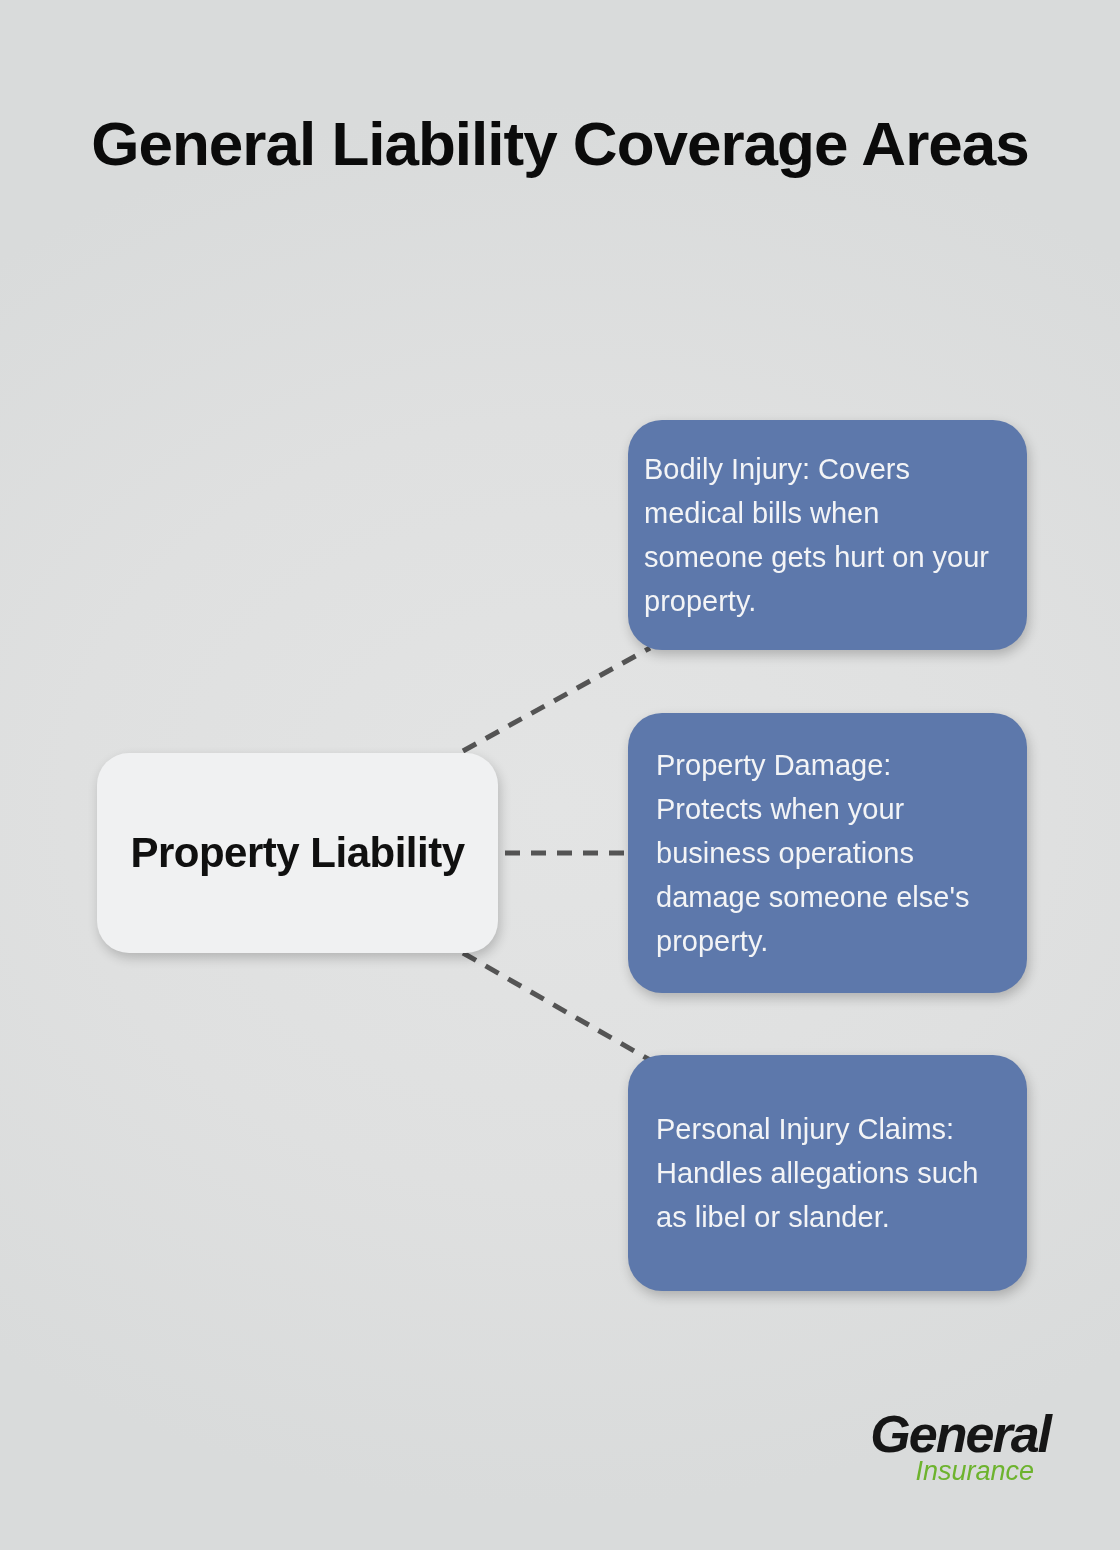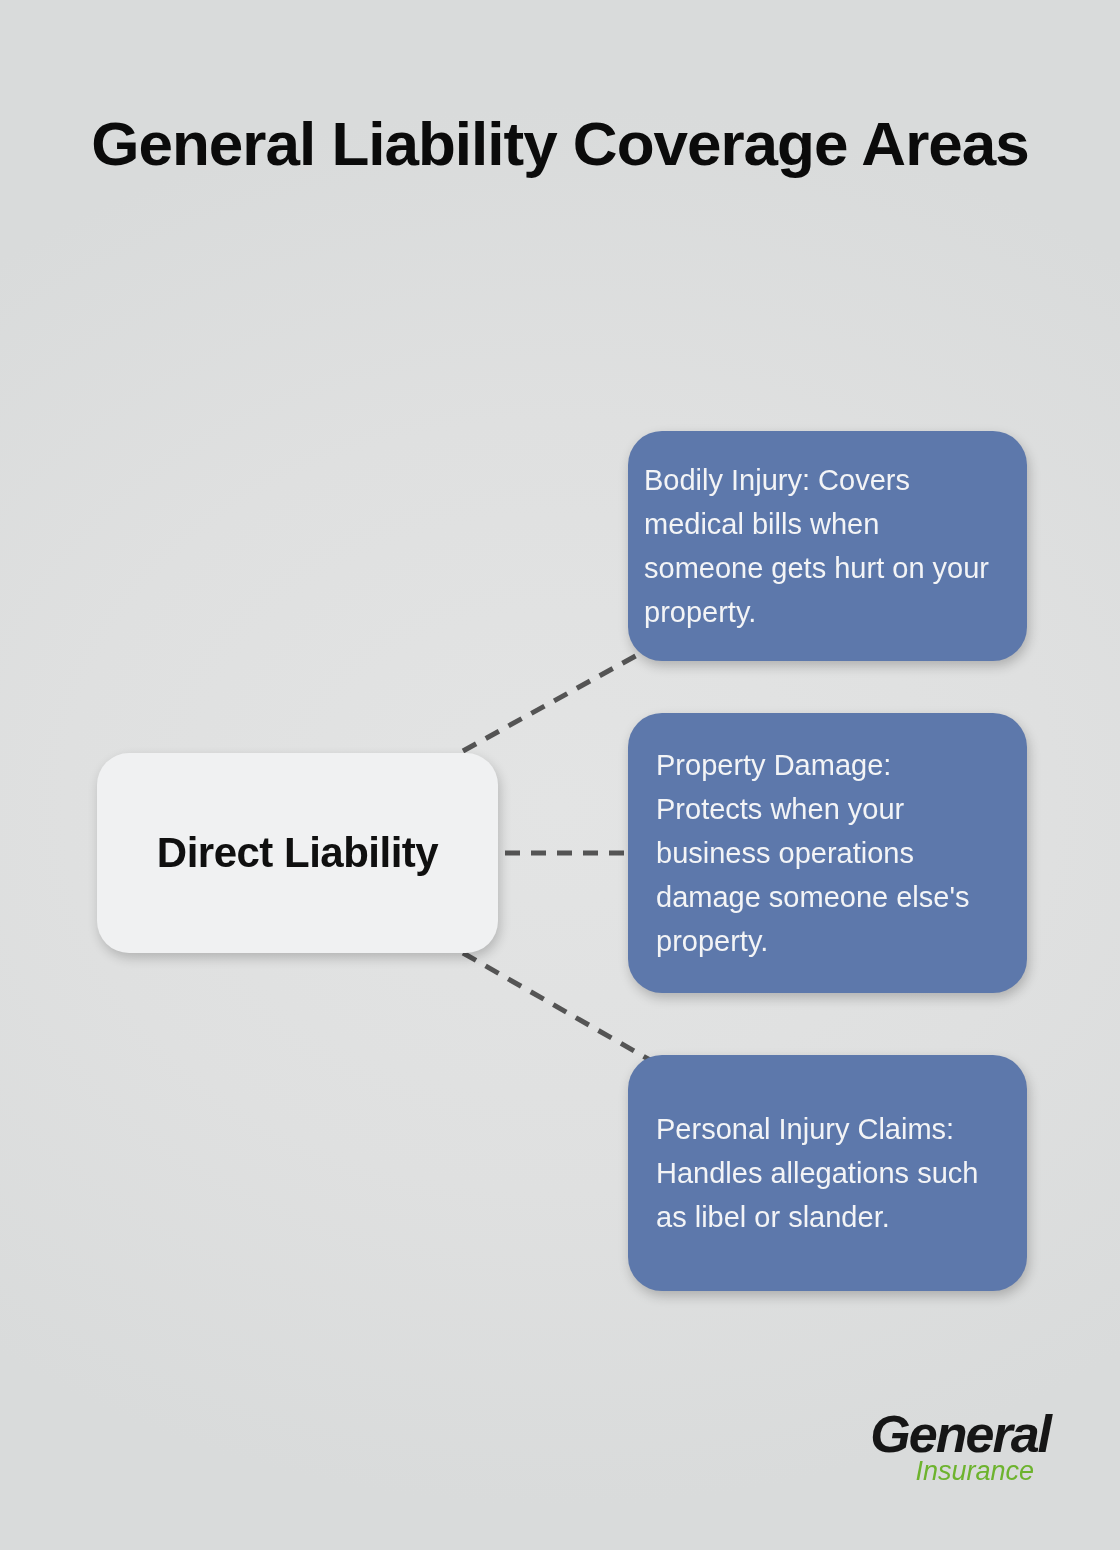--- a/index.html
+++ b/index.html
@@ -66,21 +66,21 @@
     border-radius:34px;
     box-shadow:2px 5px 12px rgba(0,0,0,0.22);
     display:flex;align-items:center;
     padding:24px 22px 24px 28px;
   }
   .branch .branch-text{
     font-size:29px;
     line-height:44px;
     color:var(--branch-text);
   }
-  .branch-1{top:431px;height:230px;padding-left:16px;}
+  .branch-1{top:420px;height:230px;padding-left:16px;}
   .branch-2{top:713px;height:280px;}
   .branch-3{top:1055px;height:236px;}
   .logo{
     position:absolute;
     right:70px;top:1408px;
     text-align:right;
   }
   .logo-primary{
     font-size:52px;
     font-weight:700;
@@ -107,21 +107,21 @@
 
   <h1 class="page-title">General Liability Coverage Areas</h1>
 
   <svg class="connectors" width="1120" height="1550" viewBox="0 0 1120 1550">
     <line x1="463" y1="751" x2="650" y2="648"></line>
     <line x1="505" y1="853" x2="626" y2="853"></line>
     <line x1="463" y1="953" x2="650" y2="1060"></line>
   </svg>
 
   <div class="center-node">
-    <span class="label">Direct Liability</span>
+    <span class="label">Property Liability</span>
   </div>
 
   <div class="branch branch-1">
     <span class="branch-text">Bodily Injury: Covers medical bills when someone gets hurt on your property.</span>
   </div>
 
   <div class="branch branch-2">
     <span class="branch-text">Property Damage: Protects when your business operations damage someone else's property.</span>
   </div>
 

